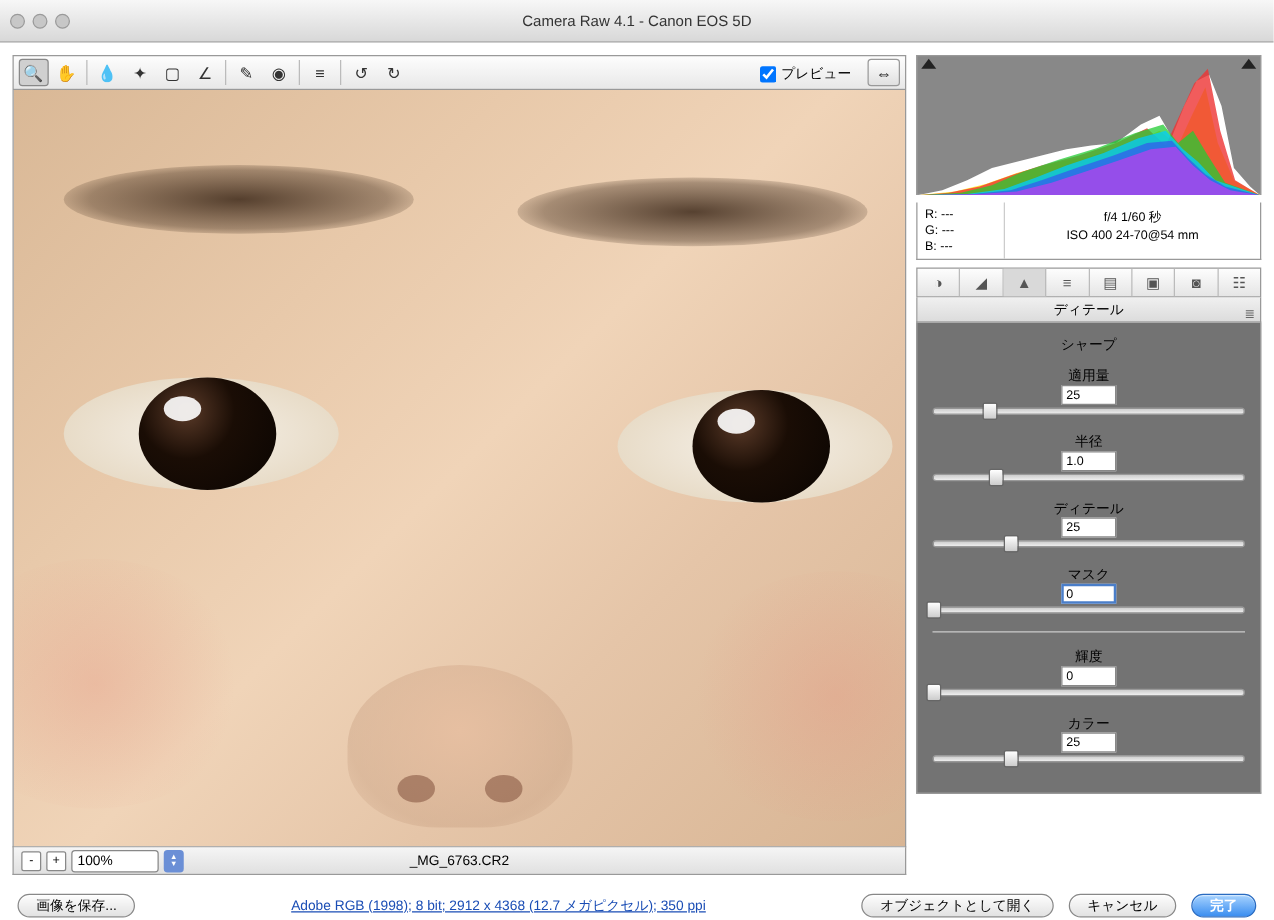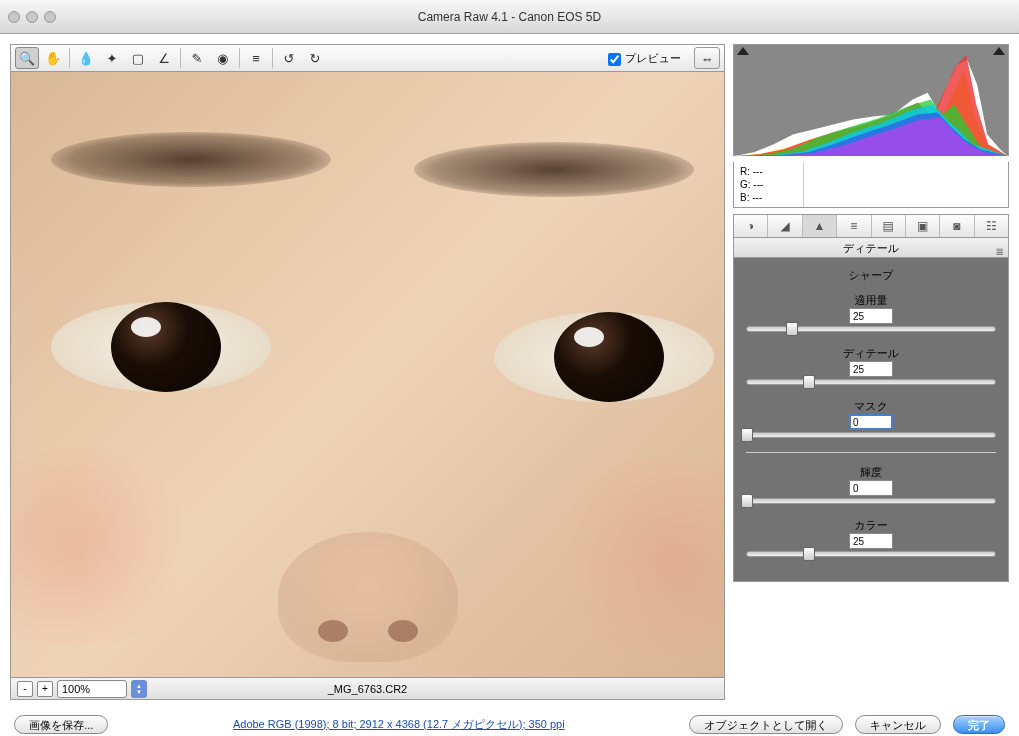--- a/index.html
+++ b/index.html
@@ -283,20 +283,24 @@
         <path d="M0,112 L45,111 75,108 100,100 128,90 158,80 185,70 205,68 218,82 232,95 248,105 276,112 Z" fill="#35e" opacity="0.7"></path>
         <path d="M0,112 L50,111 80,109 108,102 135,93 162,84 188,75 208,73 222,88 236,100 252,108 276,112 Z" fill="#d3e" opacity="0.6"></path>
       </svg>
     </div>
     <div class="info-row">
       <div class="rgb-box">
         <div><span>R:</span> <span>---</span></div>
         <div><span>G:</span> <span>---</span></div>
         <div><span>B:</span> <span>---</span></div>
       </div>
+      <div class="exif-box">
+        <div>f/4    1/60 秒</div>
+        <div>ISO 400    24-70@54 mm</div>
+      </div>
     </div>
 
     <div>
       <div class="panel-tabs">
         <div class="ptab">◑</div>
         <div class="ptab">◢</div>
         <div class="ptab active">▲</div>
         <div class="ptab">≡</div>
         <div class="ptab">▤</div>
         <div class="ptab">▣</div>
@@ -313,20 +317,29 @@
         <div class="slider-row">
           <div class="slider-label-row">
             <span>適用量</span>
             <input class="slider-input" value="25" style="">
           </div>
           <div class="slider-track">
               <div class="slider-thumb" style="left:18%"></div>
             </div>
         </div>
 
+        <div class="slider-row">
+          <div class="slider-label-row">
+            <span>半径</span>
+            <input class="slider-input" value="1.0" style="">
+          </div>
+          <div class="slider-track">
+              <div class="slider-thumb" style="left:20%"></div>
+            </div>
+        </div>
 
         <div class="slider-row">
           <div class="slider-label-row">
             <span>ディテール</span>
             <input class="slider-input" value="25" style="">
           </div>
           <div class="slider-track">
               <div class="slider-thumb" style="left:25%"></div>
             </div>
         </div>

